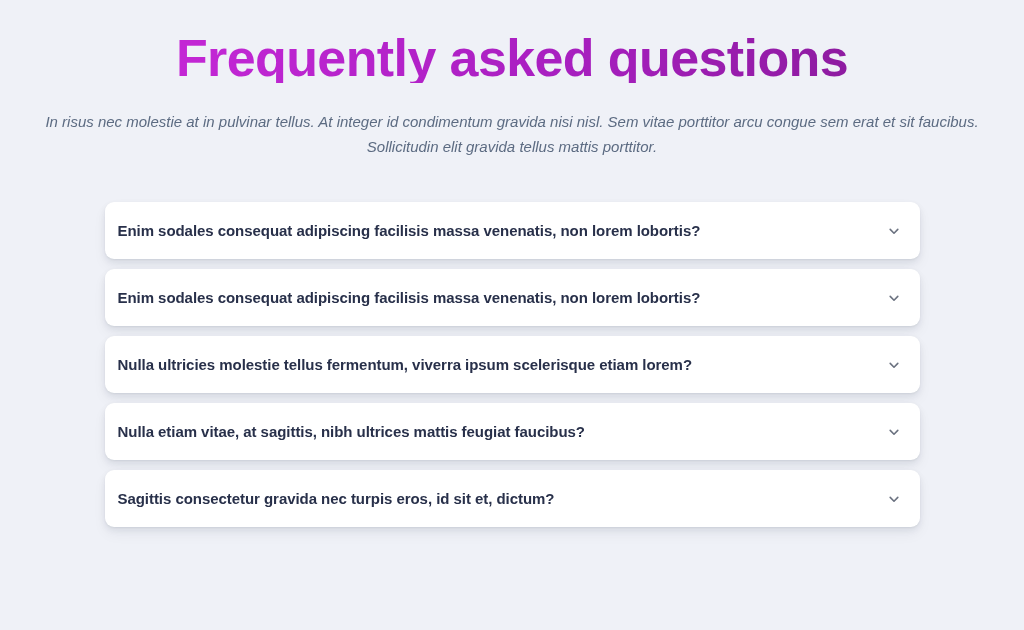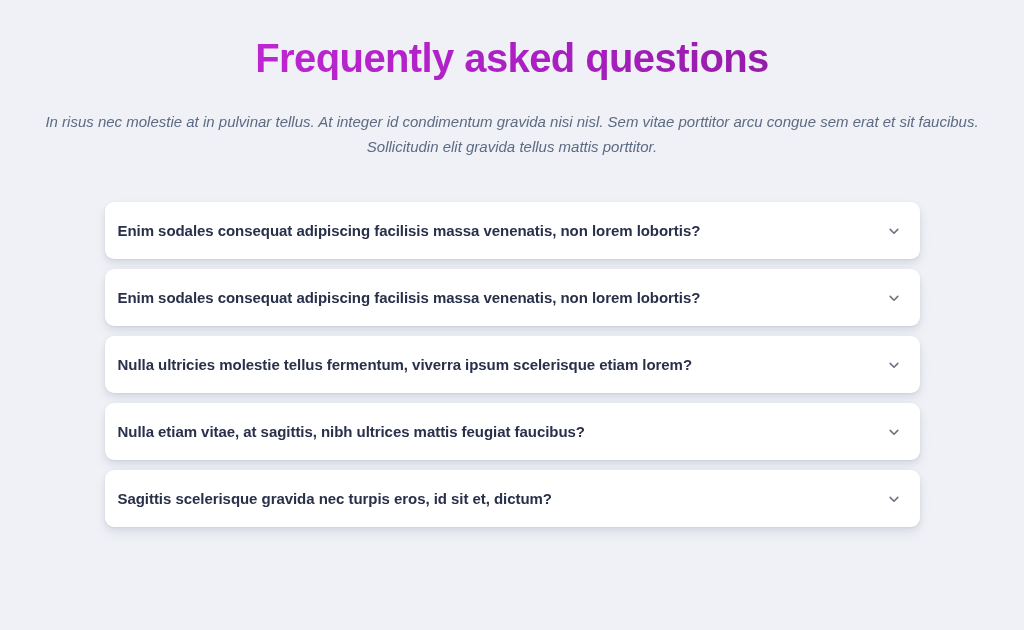--- a/index.html
+++ b/index.html
@@ -30,21 +30,21 @@
 
   
   .faq-header {
     width: 100%;
     text-align: center;
     padding-top: 33px;
   }
 
   .faq-title {
     margin: 0;
-    font-size: 40px;
+    font-size: 52px;
     line-height: 50px;
     font-weight: 700;
     letter-spacing: -0.6px;
     background-image: linear-gradient(90deg, #cf27d9 0%, #c026d3 22%, #a81fc0 55%, #8c1b9e 85%, #85198f 100%);
     -webkit-background-clip: text;
     background-clip: text;
     color: transparent;
     -webkit-text-fill-color: transparent;
   }
 
@@ -160,21 +160,21 @@
     <div class="faq-item">
       <span class="faq-question">Nulla etiam vitae, at sagittis, nibh ultrices mattis feugiat faucibus?</span>
       <span class="chevron-wrap">
         <svg viewBox="0 0 12 12" aria-hidden="true">
             <path d="M2.2 4.4 L6 8.2 L9.8 4.4"></path>
           </svg>
       </span>
     </div>
 
     <div class="faq-item">
-      <span class="faq-question">Sagittis scelerisque gravida nec turpis eros, id sit et, dictum?</span>
+      <span class="faq-question">Sagittis consectetur gravida nec turpis eros, id sit et, dictum?</span>
       <span class="chevron-wrap">
         <svg viewBox="0 0 12 12" aria-hidden="true">
             <path d="M2.2 4.4 L6 8.2 L9.8 4.4"></path>
           </svg>
       </span>
     </div>
 
   </section>
 </div>
 

